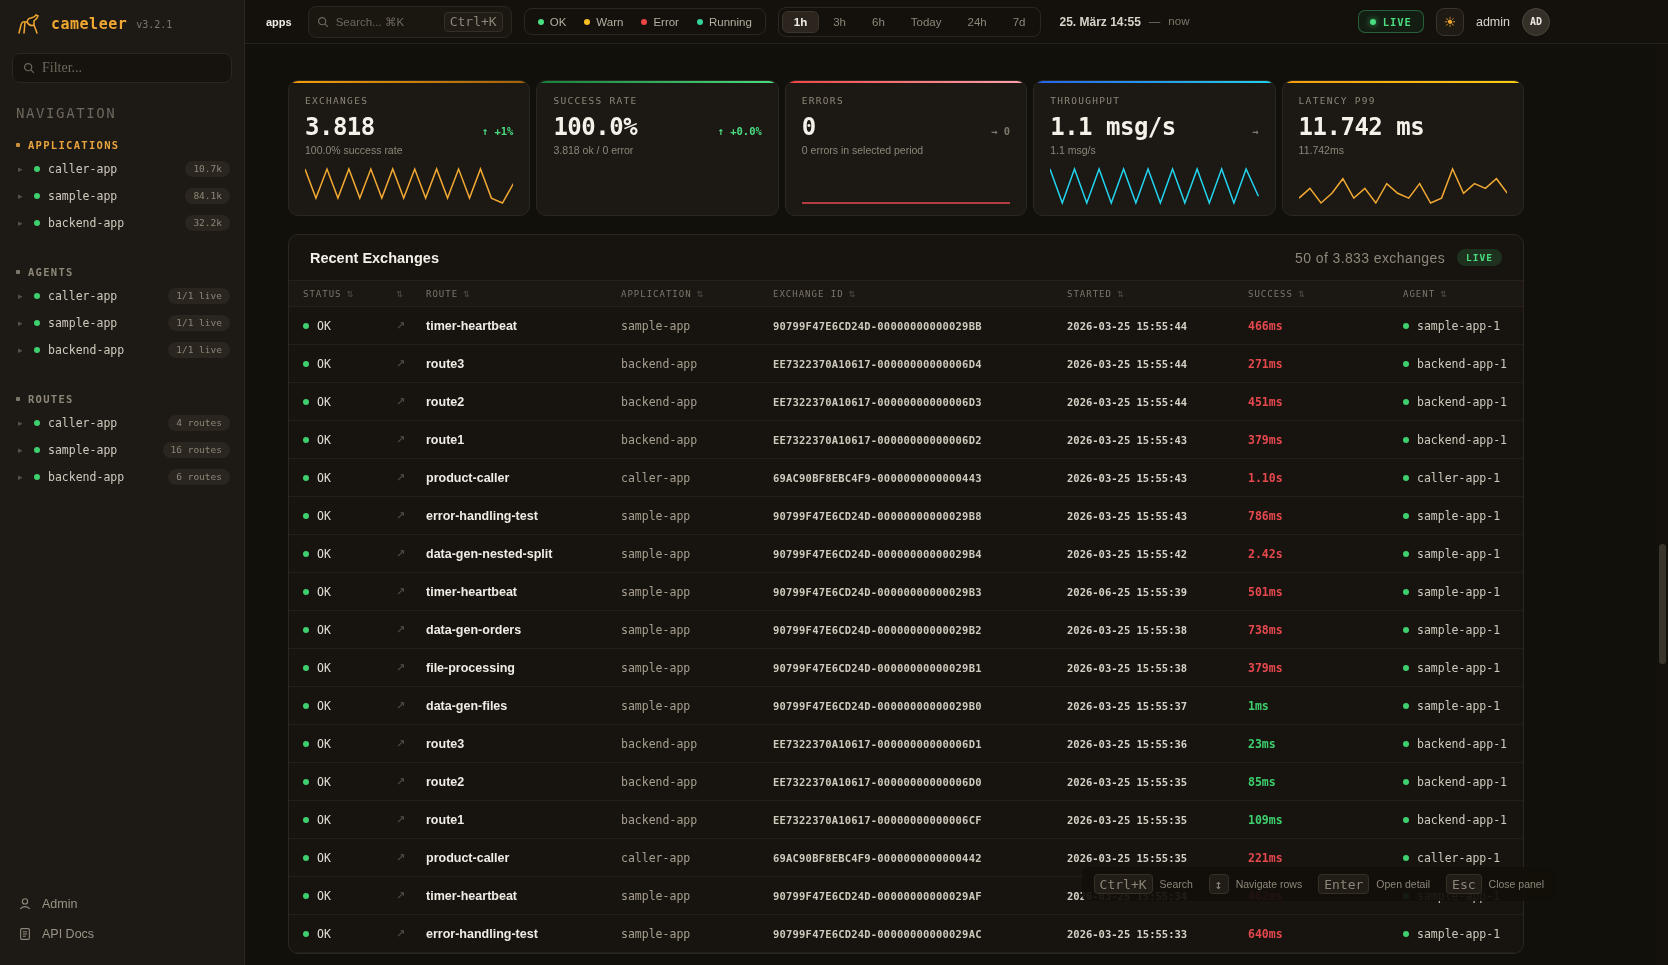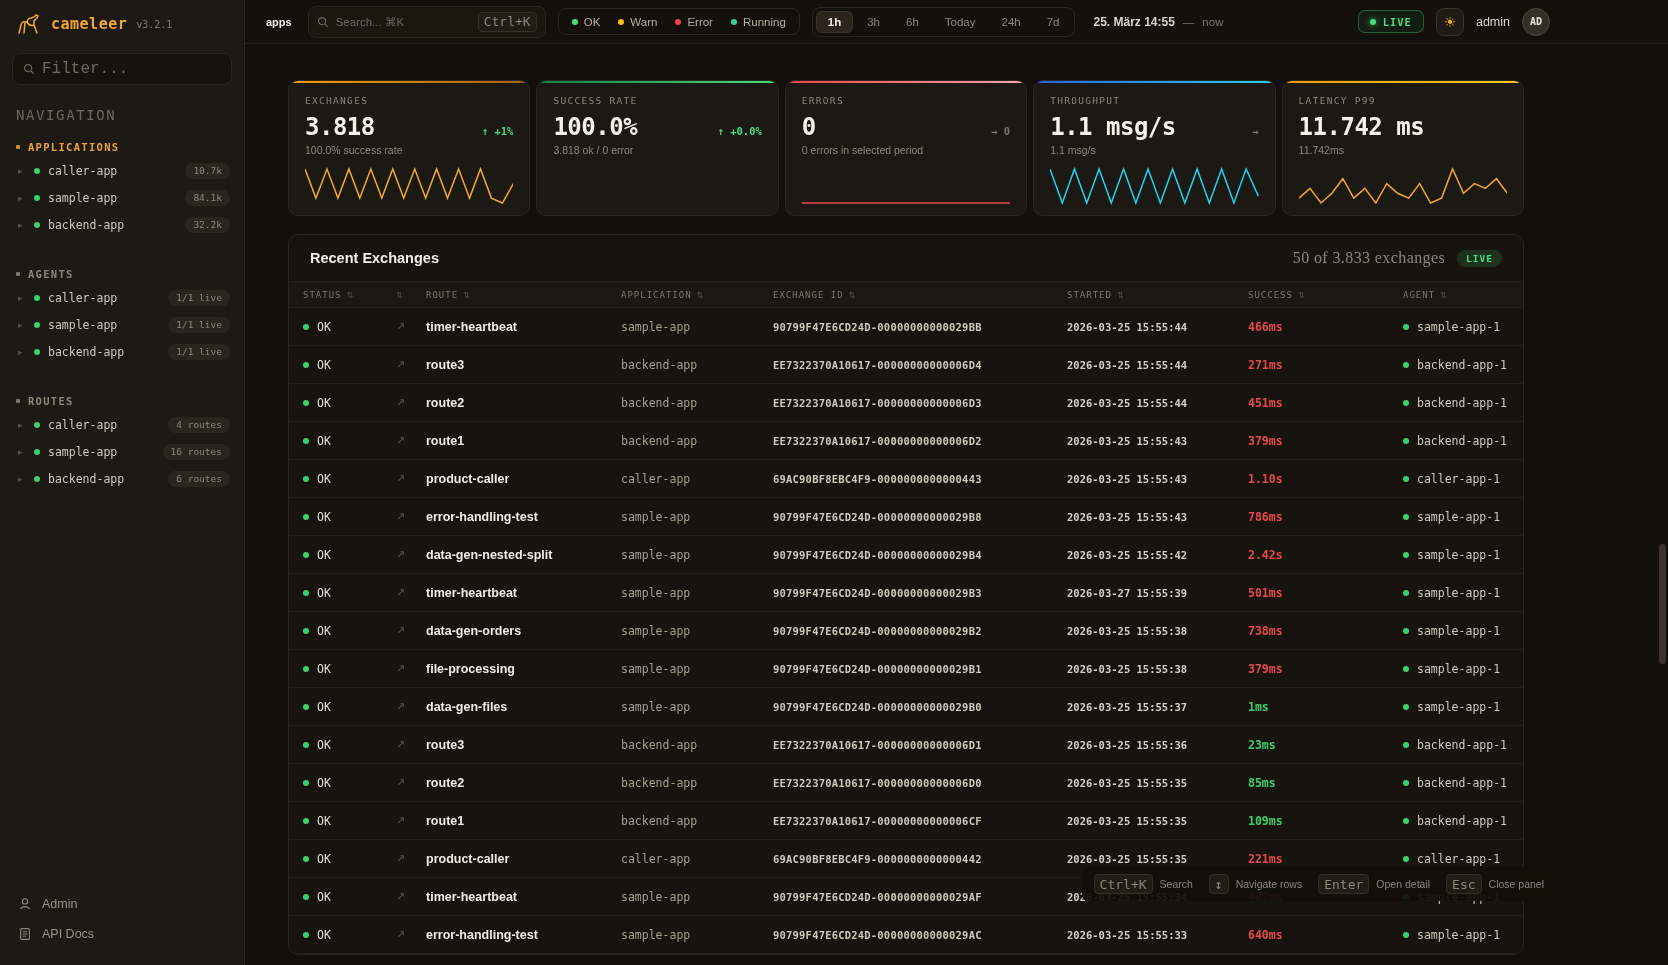--- a/index.html
+++ b/index.html
@@ -8,22 +8,22 @@
 
   
   .sidebar{position:fixed;left:0;top:0;bottom:0;width:245px;background:#1d1915;
     border-right:1px solid #2b2620;display:flex;flex-direction:column;z-index:5}
   .logo-row{display:flex;align-items:center;gap:9px;padding:13px 16px 10px}
   .brand{font-family:"DejaVu Sans Mono",monospace;font-weight:bold;color:#f0a832;font-size:15px;letter-spacing:.5px}
   .version{font-family:"DejaVu Sans Mono",monospace;font-size:10px;color:#7d766a}
   .filter-box{margin:8px 12px 2px;display:flex;align-items:center;gap:7px;background:#16130e;
     border:1px solid #2b2620;border-radius:8px;padding:6px 10px}
   .filter-box svg{flex:none}
-  .filter-box input{background:none;border:0;outline:0;color:#d946ef;font-size:16px;width:100%;
-    font-family:Liberation Mono, monospace}
+  .filter-box input{background:none;border:0;outline:0;color:#d946ef;font-size:14px;width:100%;
+    font-family:Liberation Serif, serif}
   .filter-box input::placeholder{color:#6e675c}
   .nav-label{font-family:"DejaVu Sans Mono",monospace;font-size:14px;letter-spacing:1.6px;color:#6e675c;margin:20px 16px 0}
   .sb-body{flex:1;overflow:hidden}
   .sec{margin-top:14px}
   .sec + .sec{margin-top:26px}
   .sec-title{display:flex;align-items:center;gap:8px;padding:4px 16px;font-family:"DejaVu Sans Mono",monospace;
     font-size:10.5px;letter-spacing:1.3px;color:#8d8679;font-weight:bold}
   .sec-title .sq{width:4px;height:4px;background:currentColor;border-radius:1px;opacity:.85}
   .sec.apps .sec-title{color:#e8a33d}
   .item{display:flex;align-items:center;gap:8px;padding:5.5px 14px 5.5px 18px;cursor:pointer}
@@ -33,32 +33,32 @@
   .badge{font-family:"DejaVu Sans Mono",monospace;font-size:9.5px;color:#8d8679;background:#2a251e;
     border-radius:9px;padding:2.5px 8px;white-space:nowrap}
   .sb-footer{padding:10px 0 16px}
   .sb-link{display:flex;align-items:center;gap:10px;padding:8px 18px;color:#9a9386;font-size:12.5px;cursor:pointer}
 
   
   .topbar{position:fixed;left:245px;top:0;right:0;height:44px;background:#14110c;border-bottom:1px solid #282319;
     display:flex;align-items:center;gap:12px;padding:0 118px 0 21px;z-index:4}
   .context-label{font-weight:bold;font-size:11px;color:#f0ece4;margin-right:4px}
   .search{display:flex;align-items:center;gap:7px;background:#1a1610;border:1px solid #2b2620;border-radius:8px;
-    padding:5px 8px;width:238px}
+    padding:5px 8px;width:204px}
   .search input{flex:1;background:none;border:0;outline:0;color:#8d8679;font-size:11.5px;min-width:0;
     font-family:"Liberation Sans",sans-serif}
   .search input::placeholder{color:#6e675c}
   .kbd{font-family:"DejaVu Sans Mono",monospace,"DejaVu Sans";font-size:13px;color:#8d8679;border:1px solid #353026;
     border-radius:4px;padding:1.5px 5px;background:#211c15;white-space:nowrap}
   .chip-group{display:flex;align-items:center;border:1px solid #2b2620;border-radius:8px;padding:3px 5px;gap:2px}
   .chip{display:flex;align-items:center;gap:6px;padding:3.5px 8px;font-size:11.5px;color:#b5aea1;border-radius:6px;cursor:pointer}
   .range-group{display:flex;align-items:center;border:1px solid #2b2620;border-radius:8px;padding:3px;gap:2px}
   .range{padding:4px 11px;font-size:11.5px;color:#8d8679;border-radius:6px;cursor:pointer;border:1px solid transparent}
   .range.active{background:#2b251d;color:#f3efe7;border-color:#3a342a;font-weight:bold}
-  .date-wrap{display:flex;align-items:center;gap:8px;margin-left:6px}
+  .date-wrap{display:flex;align-items:flex-start;gap:8px;margin-left:6px}
   .date-label{font-size:12px;color:#d9d4ca;font-weight:bold}
   .date-sep,.date-now{font-size:11.5px;color:#7d766a}
   .topbar-right{margin-left:auto;display:flex;align-items:center;gap:12px}
   .live-pill{display:flex;align-items:center;gap:7px;border:1px solid rgba(74,222,128,.35);color:#4ade80;
     background:rgba(34,197,94,.07);border-radius:7px;padding:4.5px 11px;font-family:"DejaVu Sans Mono",monospace;
     font-size:10.5px;font-weight:bold;letter-spacing:1px;cursor:pointer}
   .live-pill .dot{background:#4ade80;box-shadow:0 0 6px rgba(74,222,128,.8)}
   .theme-btn{width:28px;height:28px;border-radius:8px;border:1px solid #3a342a;background:#1f1a13;color:#f0a832;
     display:flex;align-items:center;justify-content:center;font-size:14px;cursor:pointer;font-family:"DejaVu Sans",sans-serif}
   .user-name{font-size:12.5px;color:#d9d4ca}
@@ -77,21 +77,21 @@
   .card-value{font-family:"DejaVu Sans Mono",monospace;font-weight:bold;font-size:24px;color:#f5f1e9;letter-spacing:-.5px}
   .card-delta{font-family:"DejaVu Sans Mono",monospace;font-size:10.5px;color:#4ade80;font-weight:bold;white-space:nowrap}
   .card-delta.muted{color:#7d766a}
   .card-sub{font-size:10.5px;color:#8d8679;margin-top:3px}
   .spark{position:absolute;left:16px;bottom:10px;width:calc(100% - 32px);height:40px;display:block}
 
   .panel{margin-top:18px;background:#17140f;border:1px solid #2b2620;border-radius:10px;overflow:hidden}
   .panel-head{display:flex;align-items:center;padding:14px 21px}
   .panel-title{font-size:14.5px;font-weight:bold;color:#f3efe7}
   .panel-meta{margin-left:auto;display:flex;align-items:center;gap:12px}
-  .summary{font-family:Liberation Serif, serif;font-size:16px;color:#8d8679;letter-spacing:.4px}
+  .summary{font-family:Liberation Sans, sans-serif;font-size:14px;color:#8d8679;letter-spacing:.4px}
   .live-badge{background:rgba(62,207,110,.16);color:#4ade80;font-family:"DejaVu Sans Mono",monospace;
     font-size:9.5px;font-weight:bold;padding:3px 9px;border-radius:9px;letter-spacing:1px}
   .grid-cols{display:grid;grid-template-columns:93px 30px 195px 152px 294px 181px 155px 1fr;padding:0 14px;align-items:center}
   .thead{height:27px;background:#1b1712;border-top:1px solid #262018;border-bottom:1px solid #262018}
   .th{font-family:"DejaVu Sans Mono",monospace;font-size:9px;letter-spacing:1px;color:#7d766b;
     display:flex;gap:5px;align-items:center;cursor:pointer;white-space:nowrap}
   .sort{opacity:.55;font-size:8.5px;font-family:"DejaVu Sans",sans-serif}
   .row{height:38px;border-bottom:1px solid #221e18;cursor:pointer}
   .cell{overflow:hidden;white-space:nowrap;text-overflow:ellipsis}
   .cell-status{display:flex;align-items:center;gap:8px;font-family:"DejaVu Sans Mono",monospace;font-size:11.5px;color:#e4dfd5}
@@ -548,21 +548,21 @@
 
         <div class="grid-cols row">
           <span class="cell cell-status">
             <span class="dot"></span>
             <span>OK</span>
           </span>
           <span class="cell open-ic">↗</span>
           <span class="cell cell-route">timer-heartbeat</span>
           <span class="cell cell-app">sample-app</span>
           <span class="cell cell-id">90799F47E6CD24D-00000000000029B3</span>
-          <span class="cell cell-started">2026-03-27 15:55:39</span>
+          <span class="cell cell-started">2026-06-25 15:55:39</span>
           <span class="cell cell-dur dur-red">501ms</span>
           <span class="cell cell-agent">
             <span class="dot"></span>
             <span>sample-app-1</span>
           </span>
         </div>
 
         <div class="grid-cols row">
           <span class="cell cell-status">
             <span class="dot"></span>

